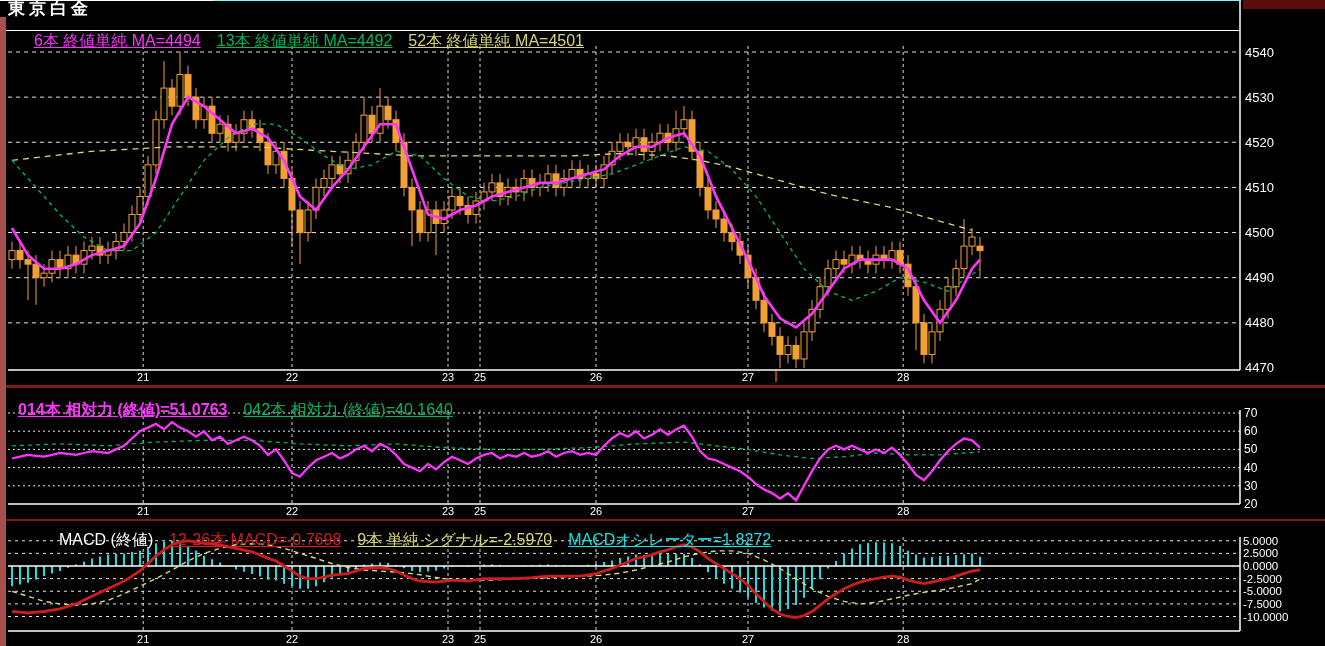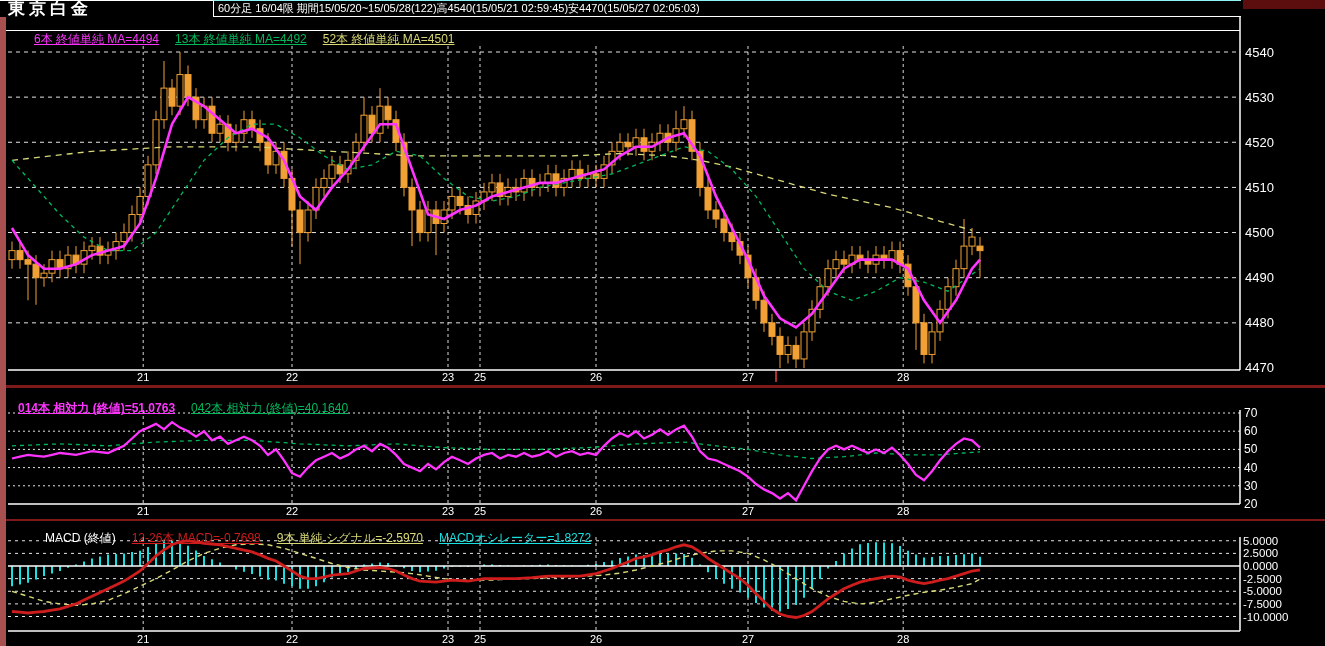--- a/index.html
+++ b/index.html
@@ -5,41 +5,40 @@
   html,body{margin:0;padding:0;background:#000;}
   .screen{position:relative;width:1325px;height:646px;background:#000;overflow:hidden;
           font-family:"Liberation Sans","DejaVu Sans",sans-serif;}
   #chart{position:absolute;left:0;top:0;z-index:1;}
   .title{position:absolute;left:8px;top:0px;z-index:3;color:#fff;font-size:17px;font-weight:bold;
          letter-spacing:4px;line-height:17px;}
   .topline{position:absolute;left:0;top:0;width:213px;height:1px;background:#fff;z-index:3;}
   .infobox{position:absolute;left:213px;top:0;width:1027px;z-index:3;
            border-top:1px solid #8ef3f3;border-left:1px solid #fff;color:#fff;background:#000;}
   .iline{font-size:11px;line-height:13px;white-space:nowrap;border-bottom:1px solid #fff;padding:1px 0 1px 4px;}
-  .legend{position:absolute;z-index:3;font-size:12px;white-space:nowrap;}
+  .legend{position:absolute;z-index:3;font-size:16px;white-space:nowrap;}
   .legend span{text-decoration:underline;margin-right:16px;}
   .legend span.nound{text-decoration:none;}
   .ma-legend{left:34px;top:31px;}
   .rsi-legend{left:18px;top:400px;}
-  .macd-legend{left:8px;top:530px;padding-left:37px;}
+  .macd-legend{left:22px;top:530px;padding-left:37px;}
   .strip{position:absolute;left:0;top:17px;width:6px;height:629px;background:#a84f4f;z-index:4;}
   .corner{position:absolute;left:1243px;top:0;width:82px;height:9px;background:#5c0d0d;z-index:3;}
   .sep{position:absolute;left:0;width:1325px;z-index:2;background:#7e1a1a;}
   .sep1{top:385px;height:3px;}
   .sep2{top:519px;height:2px;}
 </style>
 </head>
 <body>
 
 <div class="screen">
   <div class="topline"></div>
   <div class="title">東京白金</div>
 
   <div class="infobox">
-    <div class="iline">60分足 16/04限 期間15/05/20~15/05/28(122)高4540(15/05/21 02:59:45)安4470(15/05/27 02:05:03)</div>
   </div>
 
   <div class="legend ma-legend">
     <span style="color: rgb(255, 53, 255);">6本 終値単純 MA=4494</span><span style="color: rgb(0, 184, 92);">13本 終値単純 MA=4492</span><span style="color: rgb(216, 216, 120);">52本 終値単純 MA=4501</span>
   </div>
 
   <div class="legend rsi-legend">
     <span style="color: rgb(255, 53, 255); font-weight: bold;">014本 相対力 (終値)=51.0763</span><span style="color: rgb(0, 184, 92);">042本 相対力 (終値)=40.1640</span>
   </div>
 

